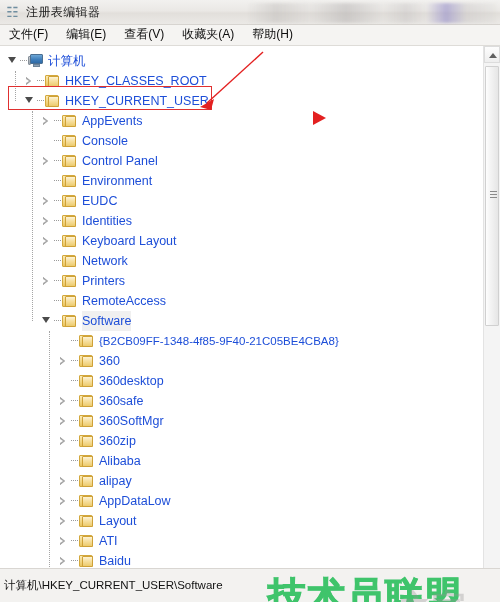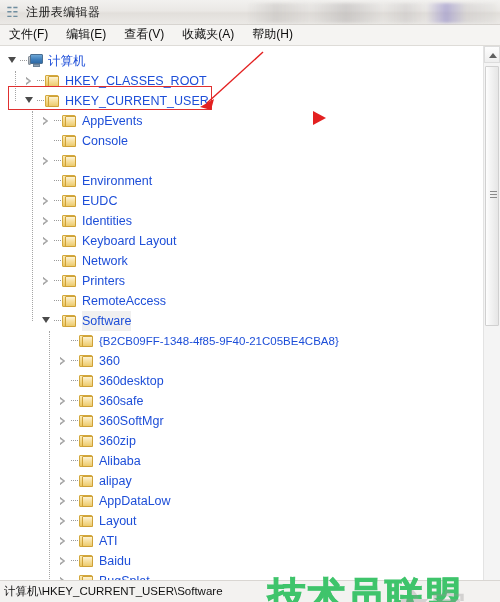--- a/index.html
+++ b/index.html
@@ -307,21 +307,21 @@
     left: 4px; top: 124px;
     width: 7px; height: 8px;
     background:
       repeating-linear-gradient(to bottom, #8a8a8a 0px, #8a8a8a 1px, transparent 1px, transparent 3px);
   }
 
   
   .statusbar {
     position: absolute;
     left: 0; bottom: 0;
-    width: 500px; height: 22px;
+    width: 500px; height: 34px;
     background: #f3f2f0;
     border-top: 1px solid #d9d6d2;
     display: flex;
     align-items: center;
     box-sizing: border-box;
     padding-left: 4px;
   }
   .status-text {
     font-size: 11.5px;
     color: #111111;
@@ -480,20 +480,21 @@
         <div class="row">
           <div style="width: 40px; flex: 0 0 auto;"></div>
           <div class="expander collapsed">
             <div class="tri"></div>
           </div>
           <div class="dots"></div>
           <div class="folder">
             <div class="back"></div>
             <div class="front"></div>
           </div>
+          <div class="label">Control Panel</div>
         </div>
         <div class="row">
           <div style="width: 40px; flex: 0 0 auto;"></div>
           <div class="expander"></div>
           <div class="dots"></div>
           <div class="folder">
             <div class="back"></div>
             <div class="front"></div>
           </div>
           <div class="label">Environment</div>

